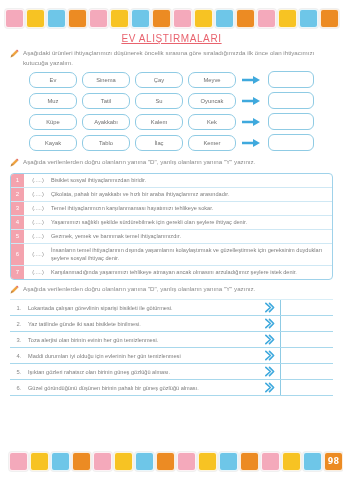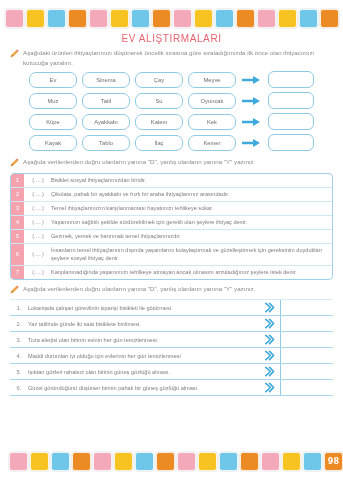--- a/index.html
+++ b/index.html
@@ -54,20 +54,21 @@
 
   
   .page-title {
     text-align: center;
     color: #e8636e;
     font-size: 10px;
     letter-spacing: 0.6px;
     margin-top: 4px;
     margin-bottom: 3px;
     font-family: "Liberation Sans", sans-serif;
+    text-decoration: underline;
   }
 
   
   .instruction {
     display: flex;
     align-items: flex-start;
     gap: 4px;
     margin: 4px 10px 3px 10px;
     font-size: 6.2px;
     line-height: 1.55;

